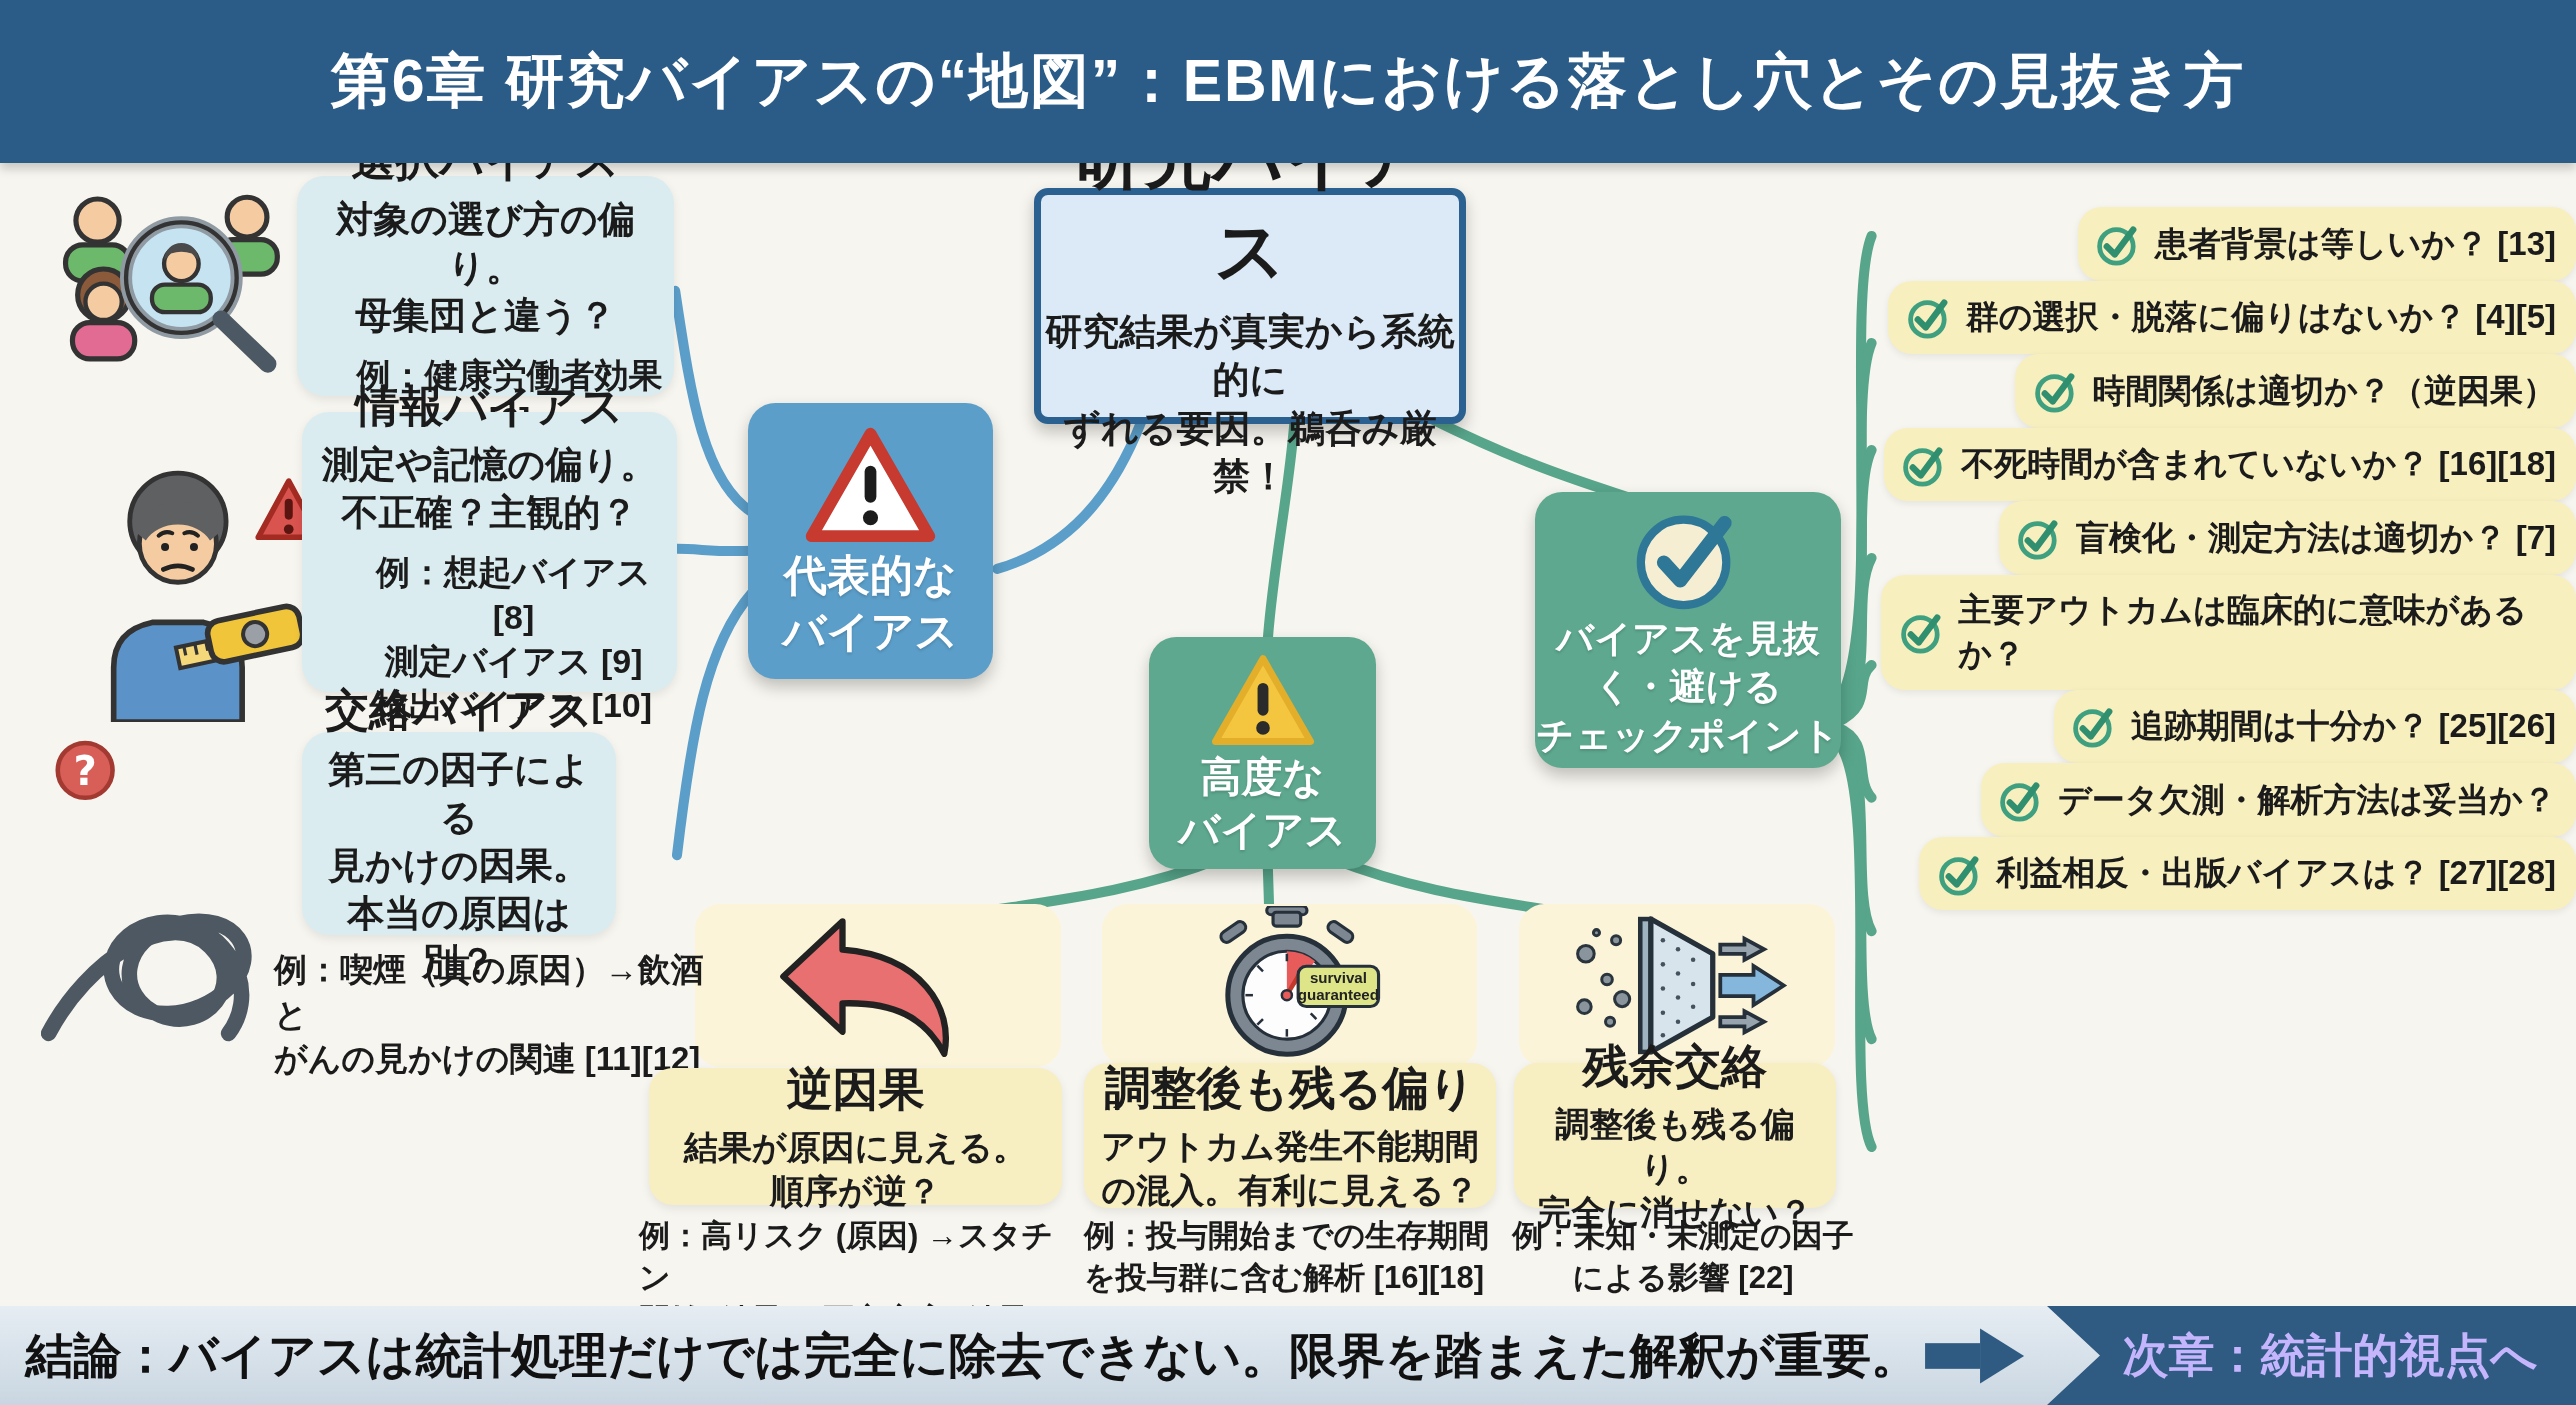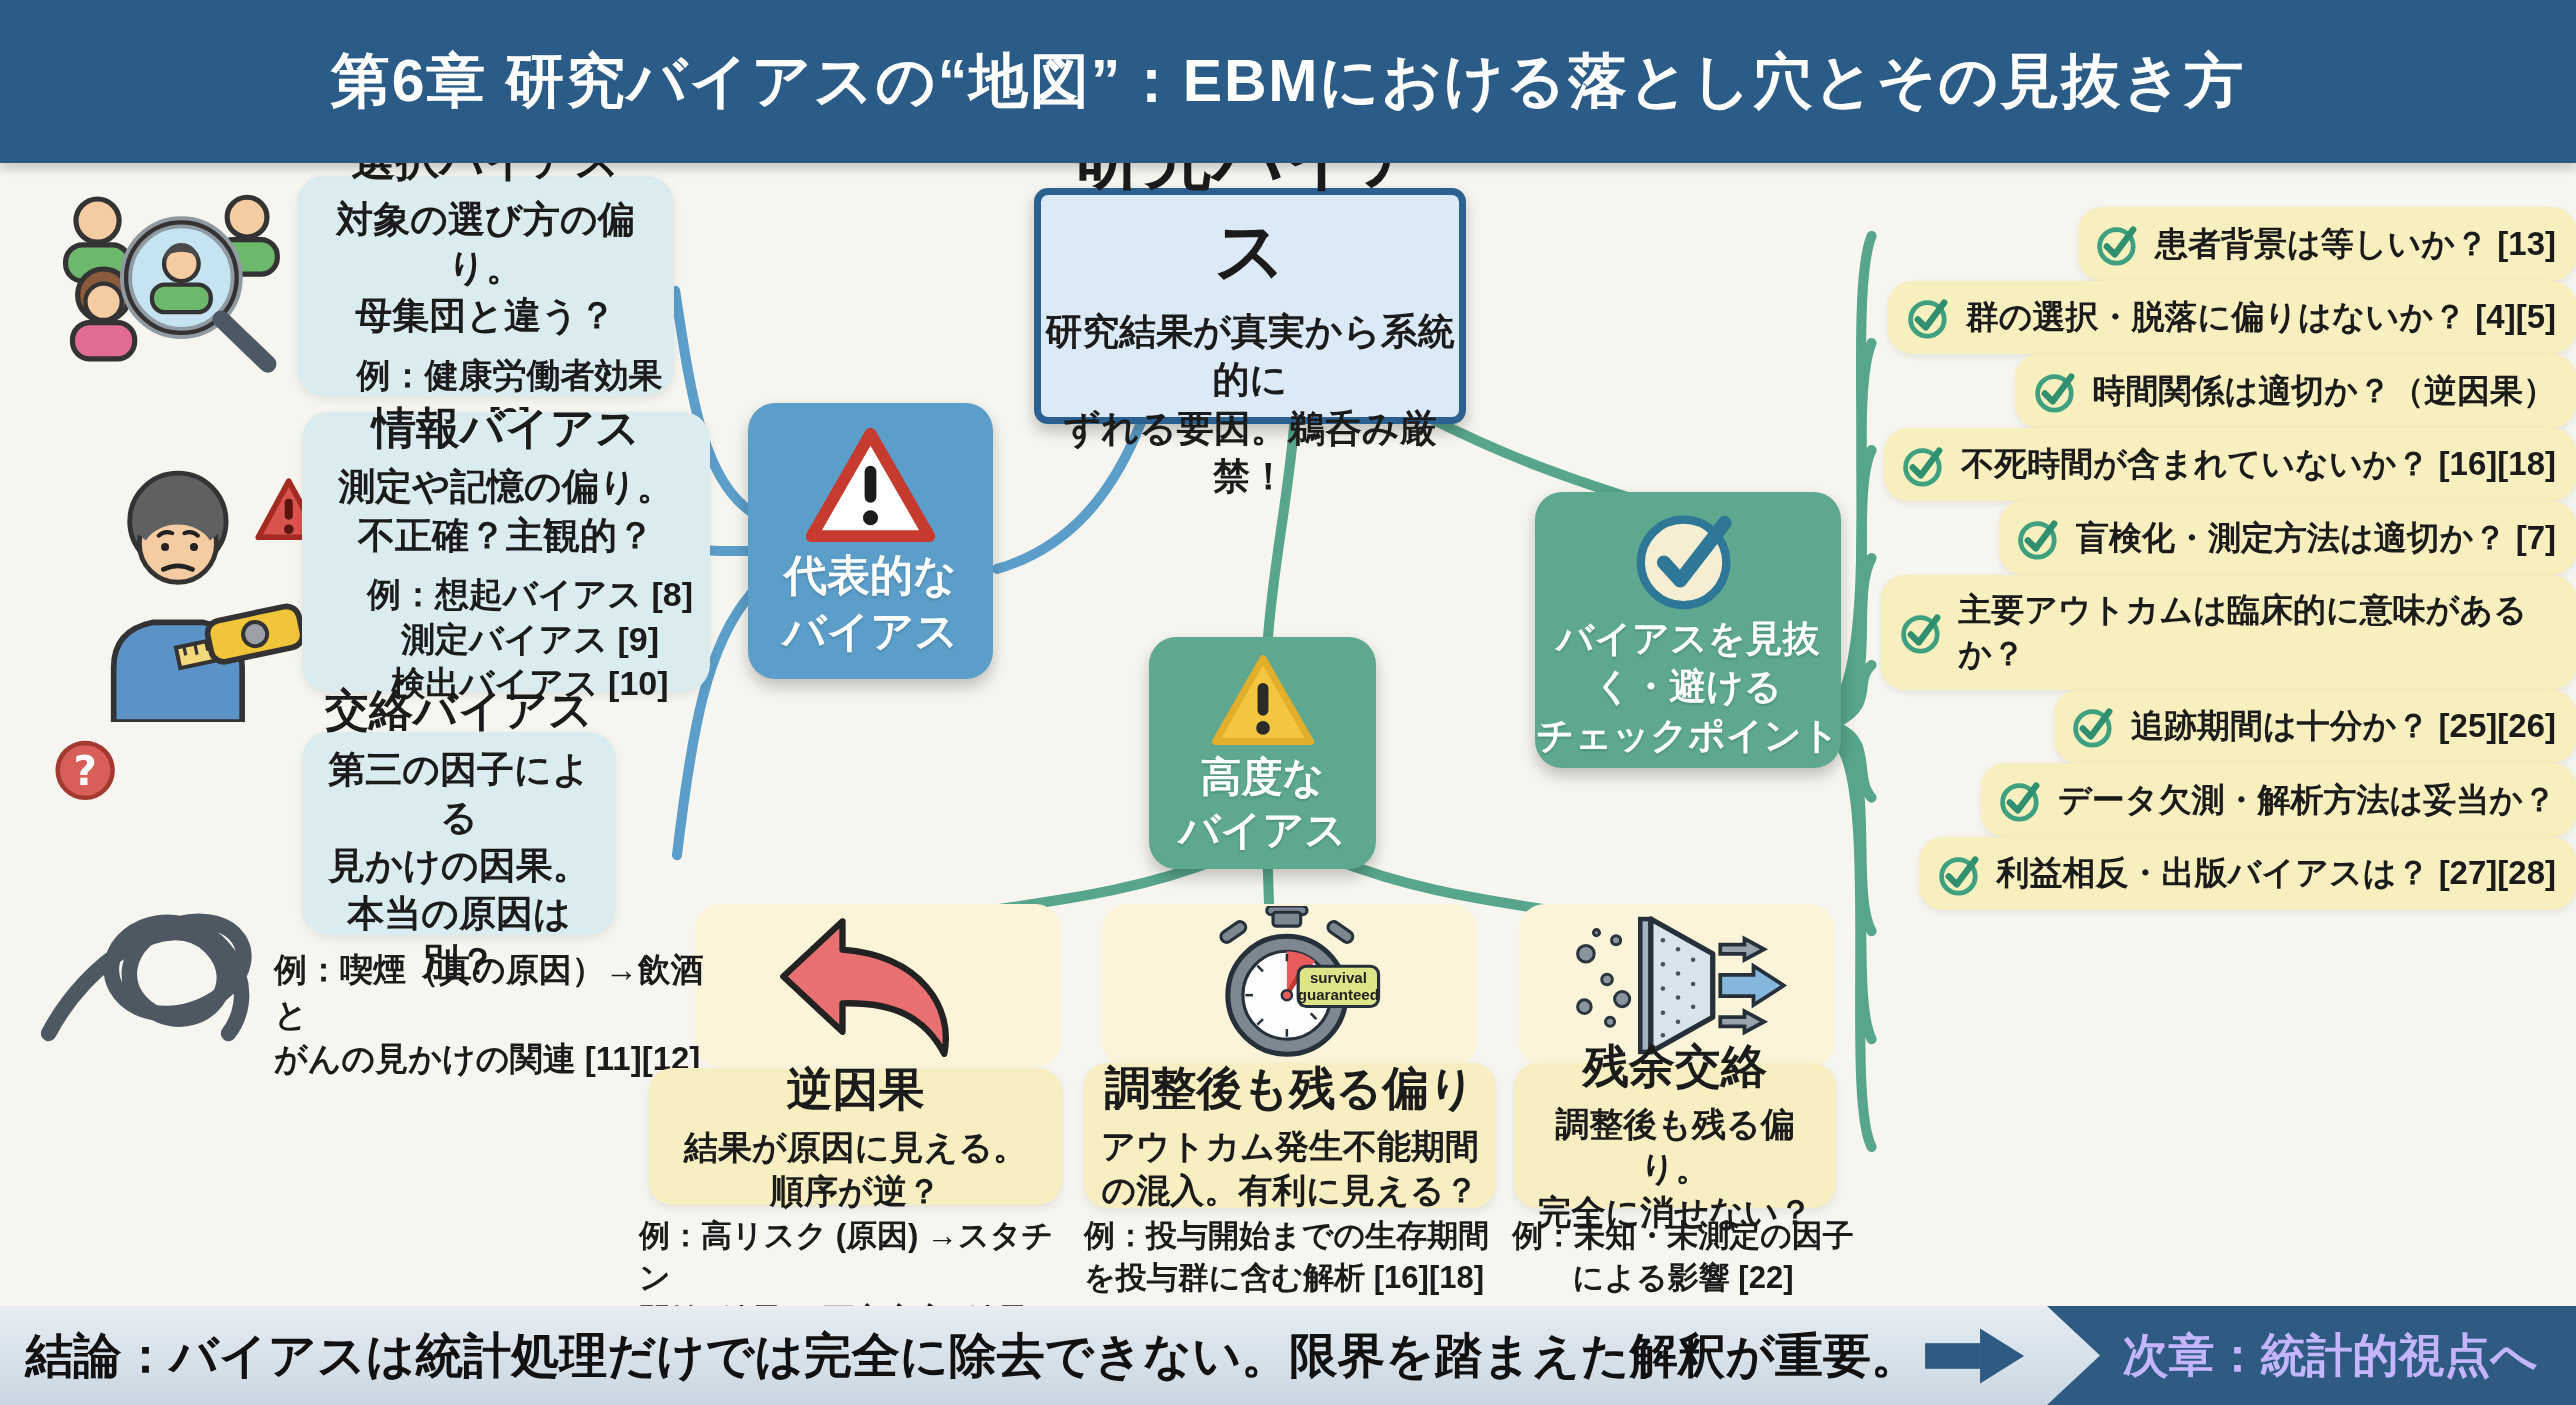--- a/index.html
+++ b/index.html
@@ -184,21 +184,21 @@
            C215,235 235,290 205,330" fill="none" stroke="#4d5862" stroke-width="17" stroke-linecap="round"></path>
 </svg>
 
 <div class="abs bias-box" style="left:297px;top:176px;width:377px;height:220px">
   <div class="bias-title">選択バイアス</div>
   <div class="bias-desc preline">対象の選び方の偏り。
 母集団と違う？</div>
   <div class="bias-example preline">例：健康労働者効果 [6]</div>
 </div>
 
-<div class="abs bias-box" style="left:302px;top:412px;width:408px;height:280px">
+<div class="abs bias-box" style="left:302px;top:412px;width:375px;height:280px">
   <div class="bias-title">情報バイアス</div>
   <div class="bias-desc preline">測定や記憶の偏り。
 不正確？主観的？</div>
   <div class="bias-example preline">例：想起バイアス [8]
 測定バイアス [9]
 検出バイアス [10]</div>
 </div>
 
 <div class="abs bias-box" style="left:302px;top:732px;width:314px;height:203px">
   <div class="bias-title">交絡バイアス</div>

